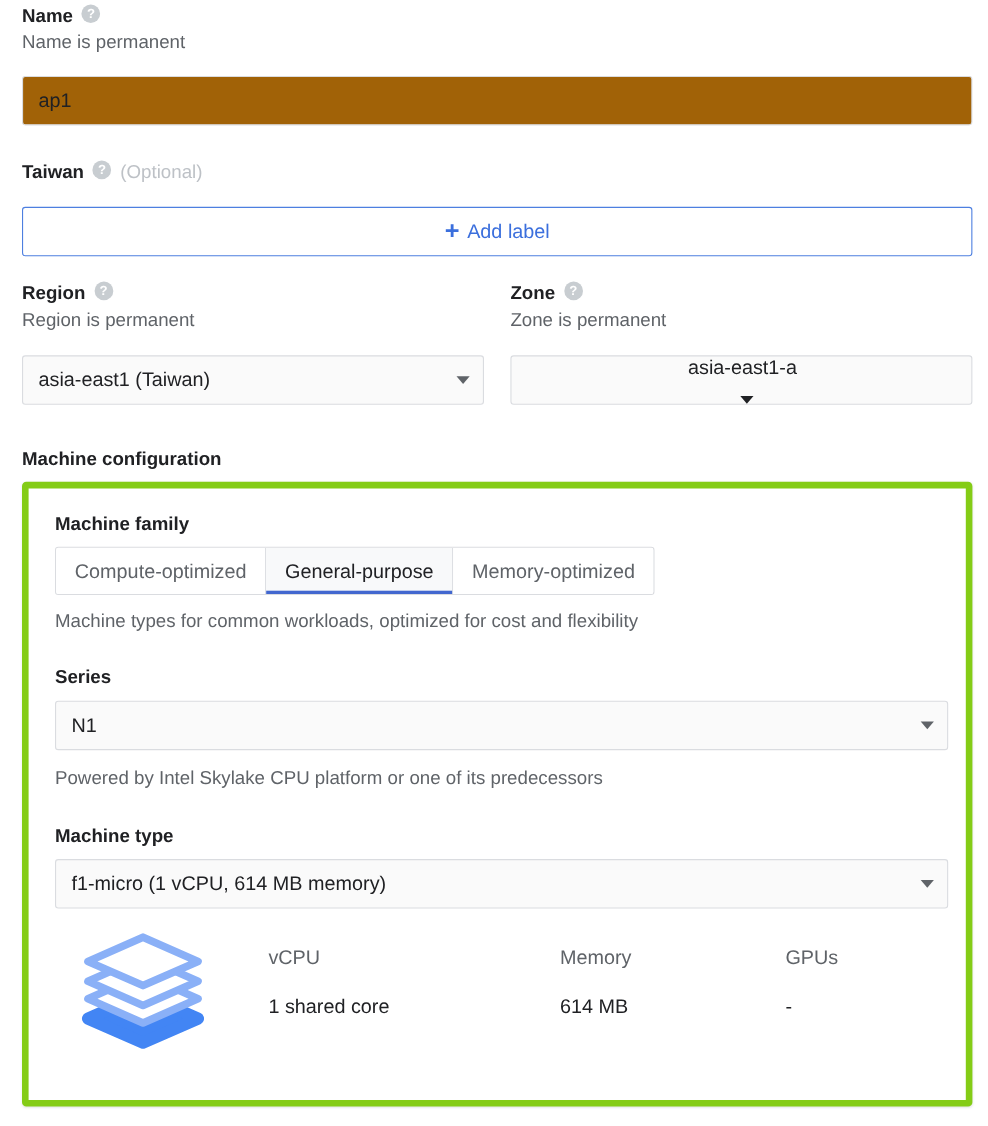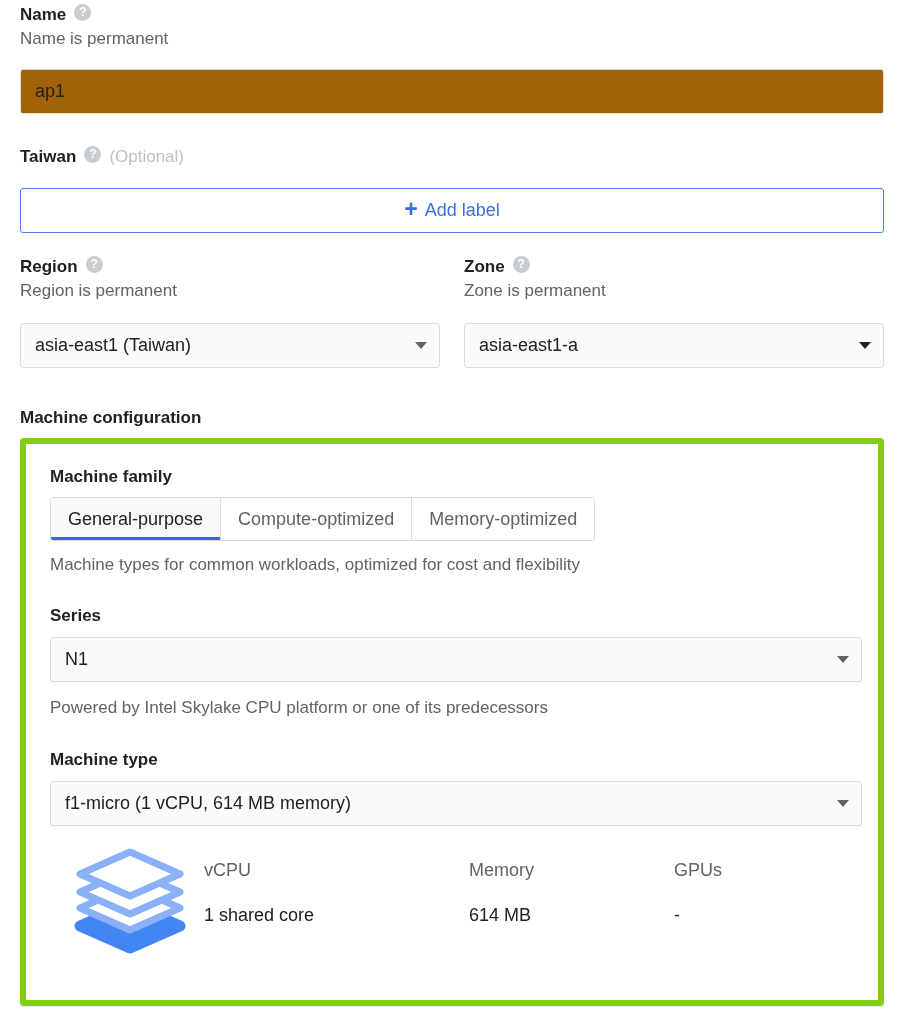--- a/index.html
+++ b/index.html
@@ -216,20 +216,21 @@
     color: #5f6368;
     line-height: 24px;
   }
 
   
   .specs {
     display: flex;
     align-items: flex-start;
     margin-top: 18px;
     padding-left: 22px;
+    gap: 40px;
   }
   .layers-icon {
     width: 116px;
     flex: 0 0 auto;
     margin-right: 16px;
     margin-top: -2px;
   }
   .spec-cols {
     display: flex;
     padding-top: 14px;
@@ -287,39 +288,39 @@
     <span class="caret"></span>
   </div>
 
   <div style="position:absolute; left:464px; top:256px;">
     <div class="field-title-row">
       <span class="field-title">Zone</span>
       <span class="help-icon">?</span>
     </div>
     <div class="field-sub">Zone is permanent</div>
   </div>
-  <div class="select-box" style="position:absolute; left:464px; top:323px; width:420px;">
+  <div class="select-box" style="position:absolute; left:464px; top:323px; width:420px;flex-direction:column;">
     <span class="select-value">asia-east1-a</span>
     <span class="caret dark"></span>
   </div>
 
   <div class="section-heading" style="position:absolute; left:20px; top:408px;">Machine configuration</div>
 
   <div class="card">
     <div class="card-inner">
 
       
       <div class="sub-heading">Machine family</div>
 
       <div class="tab-group">
+        <div class="tab">
+          <span>Compute-optimized</span>
+        </div>
         <div class="tab selected">
           <span>General-purpose</span>
-        </div>
-        <div class="tab">
-          <span>Compute-optimized</span>
         </div>
         <div class="tab">
           <span>Memory-optimized</span>
         </div>
       </div>
 
       <div class="helper-text" style="margin-top:12px;">Machine types for common workloads, optimized for cost and flexibility</div>
 
       
       <div class="sub-heading" style="margin-top:28px;">Series</div>

